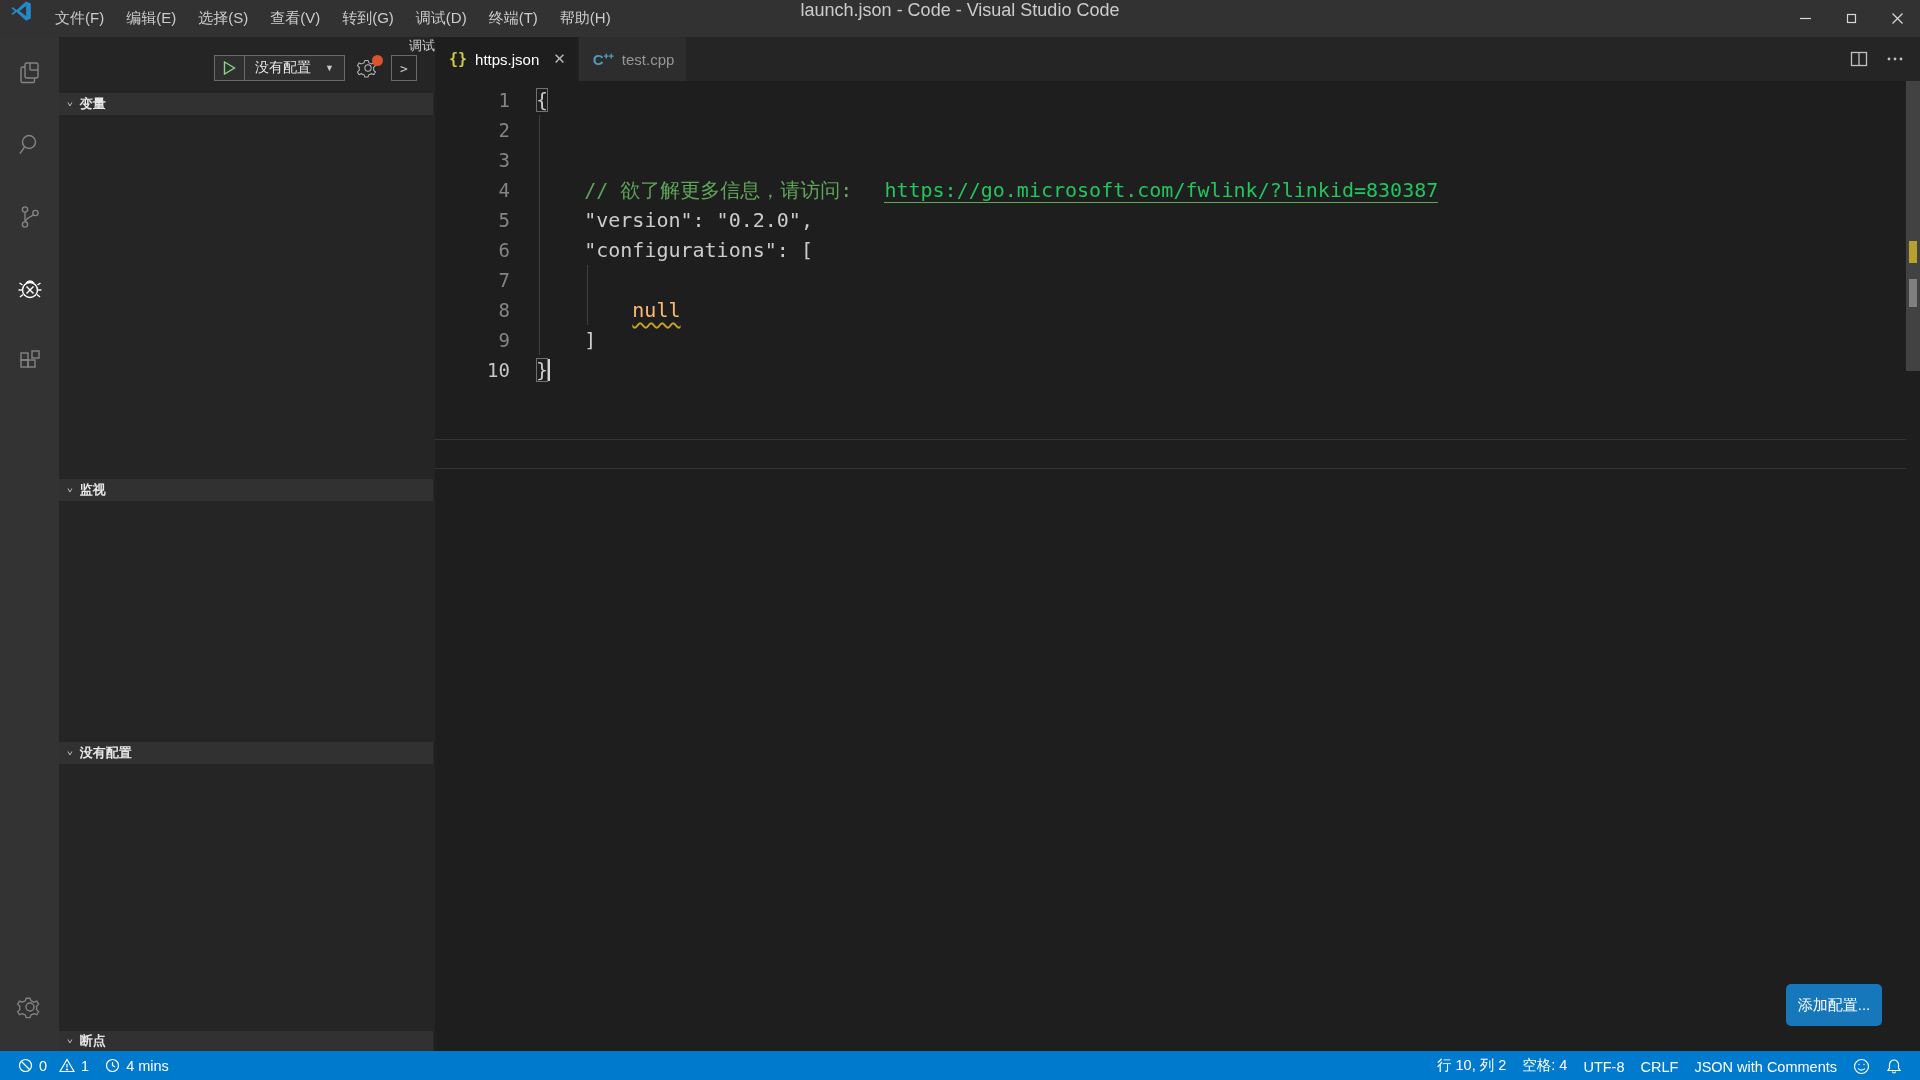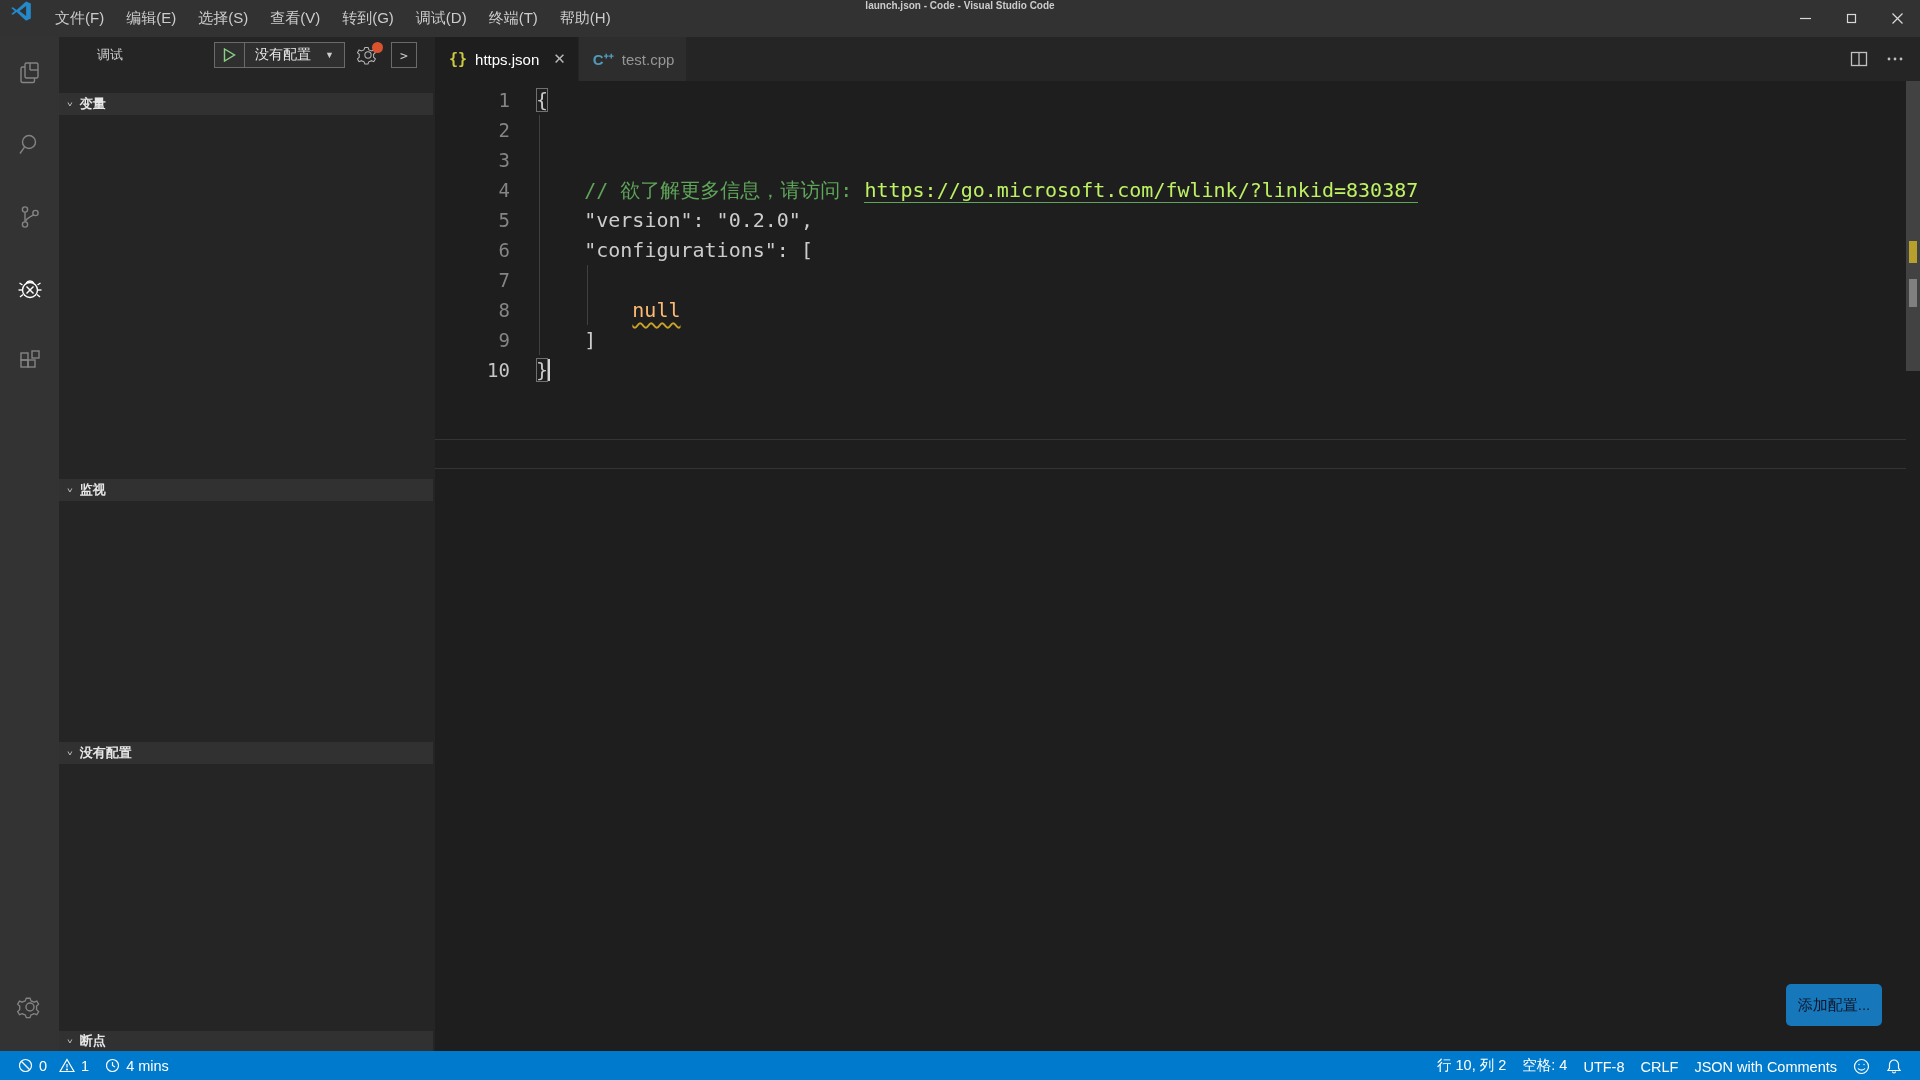--- a/index.html
+++ b/index.html
@@ -4,40 +4,40 @@
 <style>
   * { margin:0; padding:0; box-sizing:border-box; }
   html,body { width:1920px; height:1080px; overflow:hidden; background:#1e1e1e;
               font-family:"Liberation Sans", sans-serif; }
 
   
   .titlebar { position:relative; height:37px; background:#323233; display:flex; 
               color:#cccccc; font-size:15px; }
   .logo { width:22px; height:22px; margin:0 12px 0 10px; flex:none; }
   .menu-item { padding:0 11px; height:100%; display:flex; align-items:center; cursor:default; }
-  .win-title { position:absolute; left:0; right:0; text-align:center; font-size:10px; color:#cccccc;
-               pointer-events:none;font-weight:bold; }
+  .win-title { position:absolute; left:0; right:0; text-align:center; font-size:18px; color:#cccccc;
+               pointer-events:none; }
   .win-controls { margin-left:auto; display:flex; height:100%; z-index:2; }
   .win-btn { width:46px; height:100%; display:flex; align-items:center; justify-content:center;
              color:#d8d8d8; font-size:14px; }
   .win-btn svg { stroke:#d8d8d8; }
 
   
   .main { display:flex; height:1014px; }
 
   .activitybar { width:59px; background:#333333; display:flex; flex-direction:column; align-items:center; }
   .act-icon { width:59px; height:72px; display:flex; align-items:center; justify-content:center; }
   .act-icon svg { stroke:#848484; fill:none; stroke-width:1.4; }
   .act-icon.active svg { stroke:#ffffff; }
   .act-spacer { flex:1; }
   .act-bottom { margin-bottom:8px; }
 
   
   .sidebar { width:376px; background:#252526; position:relative; color:#cccccc; }
-  .sidebar-header { height:36px; display:flex; align-items:center; padding-left:38px; font-size:13px; }
+  .sidebar-header { height:36px; display:flex; align-items:flex-end; padding-left:38px; font-size:13px;flex-direction:column; }
   .debug-toolbar { display:flex; align-items:center; margin-left:auto; margin-right:18px; gap:12px; }
   .start-box { display:flex; align-items:center; border:1px solid #6a6a6a; height:26px; background:#2f2f30; }
   .play-btn { width:30px; height:100%; display:flex; align-items:center; justify-content:center;
               border-right:1px solid #6a6a6a; }
   .config-select { display:flex; align-items:center; gap:14px; padding:0 10px; font-size:14px; color:#e8e8e8;font-family:Liberation Serif, serif; }
   .caret-down { font-size:9px; color:#cccccc; }
   .gear-wrap { position:relative; width:22px; height:22px; }
   .gear-wrap svg { stroke:#b8b8b8; fill:none; stroke-width:1.3; }
   .gear-badge { position:absolute; right:-4px; top:-2px; width:11px; height:11px; border-radius:50%;
                 background:#d9532f; }
@@ -61,32 +61,32 @@
   .tab-actions svg { stroke:#c0c0c0; fill:none; stroke-width:1.3; }
 
   .editor { position:relative; flex:1; font-family:"DejaVu Sans Mono", monospace; font-size:20px; }
   .code-line { position:absolute; left:0; right:0; height:30px; line-height:30px; white-space:pre; }
   .line-num { position:absolute; left:0; width:75px; text-align:right; color:#858585; font-size:19px; }
   .cur .line-num { color:#c6c6c6; }
   .line-text { position:absolute; left:101px; color:#cccccc; }
   .cur-line-box { position:absolute; left:0; right:14px; height:30px;
                   border-top:1px solid rgba(255,255,255,0.10); border-bottom:1px solid rgba(255,255,255,0.10); }
   .tok-comment { color:#5fa55a; }
-  .tok-link { color:#bef264; border-bottom:1px solid #5fa55a; }
+  .tok-link { color:#22c55e; border-bottom:1px solid #5fa55a;margin-left:20px; }
   .tok-null { color:#fdba74; text-decoration:underline; text-decoration-style:wavy;
               text-decoration-color:#c9a227; text-underline-offset:5px; }
   .tok-matched { outline:1px solid #707070; outline-offset:-1px; }
   .cursor-bar { display:inline-block; width:2px; height:22px; background:#d4d4d4; vertical-align:-4px; }
   .indent-guide { position:absolute; width:1px; background:#404040; }
 
   .overview-ruler { position:absolute; top:0; right:0; width:14px; height:290px; background:#424242; }
   .ruler-mark { position:absolute; left:3px; width:8px; }
 
   .add-config-btn { position:absolute; right:38px; bottom:25px; width:96px; height:42px;
-                    background:#1677bb; color:#0f172a; border:none; border-radius:5px;
+                    background:#1677bb; color:#ffffff; border:none; border-radius:5px;
                     font-size:15px; font-family:"Liberation Sans",sans-serif; }
 
   
   .statusbar { height:29px; background:#007acc; display:flex; align-items:center; color:#ffffff;
                font-size:14.5px; padding:0 10px; }
   .sb-group { display:flex; align-items:center; gap:6px; padding:0 8px; height:100%; }
   .sb-right { margin-left:auto; display:flex; align-items:flex-end; }
   .sb-group svg { stroke:#ffffff; fill:none; stroke-width:1.2; }
 </style>
 </head>

